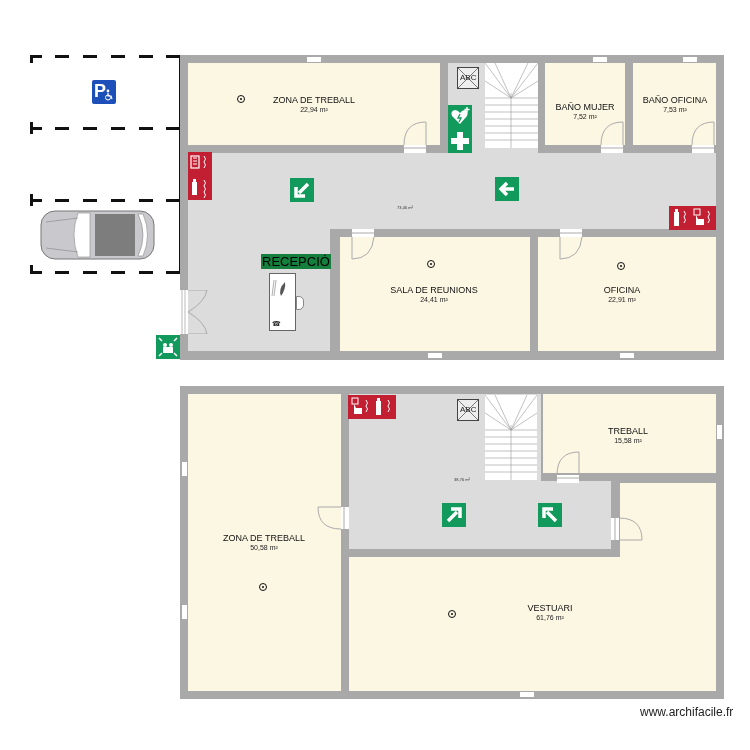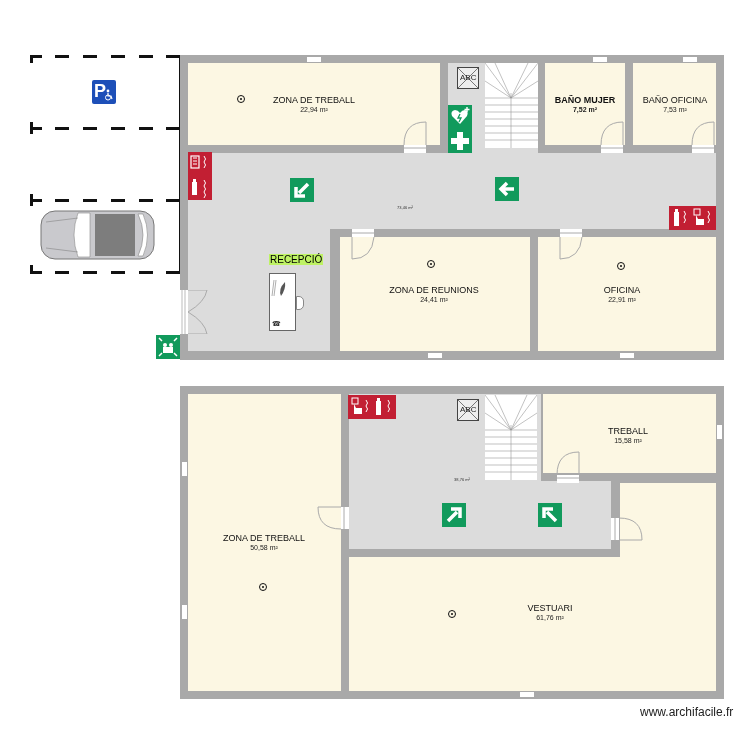--- a/index.html
+++ b/index.html
@@ -228,34 +228,34 @@
   <div class="win-h" style="left:307px;top:57px;"></div>
   <div class="win-h" style="left:593px;top:57px;"></div>
   <div class="win-h" style="left:683px;top:57px;"></div>
   <div class="win-h" style="left:428px;top:353px;"></div>
   <div class="win-h" style="left:620px;top:353px;"></div>
 
   <div class="smoke" style="left:237px;top:95px;"></div>
   <div class="smoke" style="left:427px;top:260px;"></div>
   <div class="smoke" style="left:617px;top:262px;"></div>
 
-  <div class="abs" style="left:269px;top:254px;font-size:10px;background:#bef264;padding:0 1px;">RECEPCIÓ</div>
+  <div class="abs" style="left:261px;top:254px;font-size:13px;background:#15803d;padding:0 1px;">RECEPCIÓ</div>
   <div class="abs" style="left:269px;top:273px;width:27px;height:58px;background:#fff;border:1px solid #666;box-sizing:border-box;">
     <svg width="26" height="56" viewBox="0 0 26 56">
         <path d="M4 6 L2 22 M6 6 L4 22" stroke="#777" stroke-width="0.6"></path>
         <path d="M15 8 Q8 15 11 22 Q16 15 15 8" fill="#555"></path>
         <text x="2" y="52" font-size="7" fill="#333">☎</text>
       </svg>
   </div>
   <div class="abs" style="left:296px;top:296px;width:8px;height:14px;background:#fff;border:1px solid #888;border-radius:0 5px 5px 0;box-sizing:border-box;"></div>
 
   <div class="label" style="left:314px;top:95px;"><span>ZONA DE TREBALL</span><span class="area">22,94 m²</span></div>
-  <div class="label" style="left:585px;top:95px;font-weight:bold;"><span>BAÑO MUJER</span><span class="area">7,52 m²</span></div>
+  <div class="label" style="left:585px;top:102px;"><span>BAÑO MUJER</span><span class="area">7,52 m²</span></div>
   <div class="label" style="left:675px;top:95px;"><span>BAÑO OFICINA</span><span class="area">7,53 m²</span></div>
-  <div class="label" style="left:434px;top:285px;"><span>ZONA DE REUNIONS</span><span class="area">24,41 m²</span></div>
+  <div class="label" style="left:434px;top:285px;"><span>SALA DE REUNIONS</span><span class="area">24,41 m²</span></div>
   <div class="label" style="left:622px;top:285px;"><span>OFICINA</span><span class="area">22,91 m²</span></div>
   <div class="small-area" style="left:405px;top:205px;">73,46 m²</div>
 </div>
 
 <div>
   <div class="wall" style="left:180px;top:386px;width:544px;height:313px;"></div>
 
   <div class="room" style="left:188px;top:394px;width:153px;height:297px;"></div>
   <div class="corr" style="left:349px;top:394px;width:192px;height:87px;"></div>
   <div class="corr" style="left:349px;top:481px;width:262px;height:68px;"></div>

